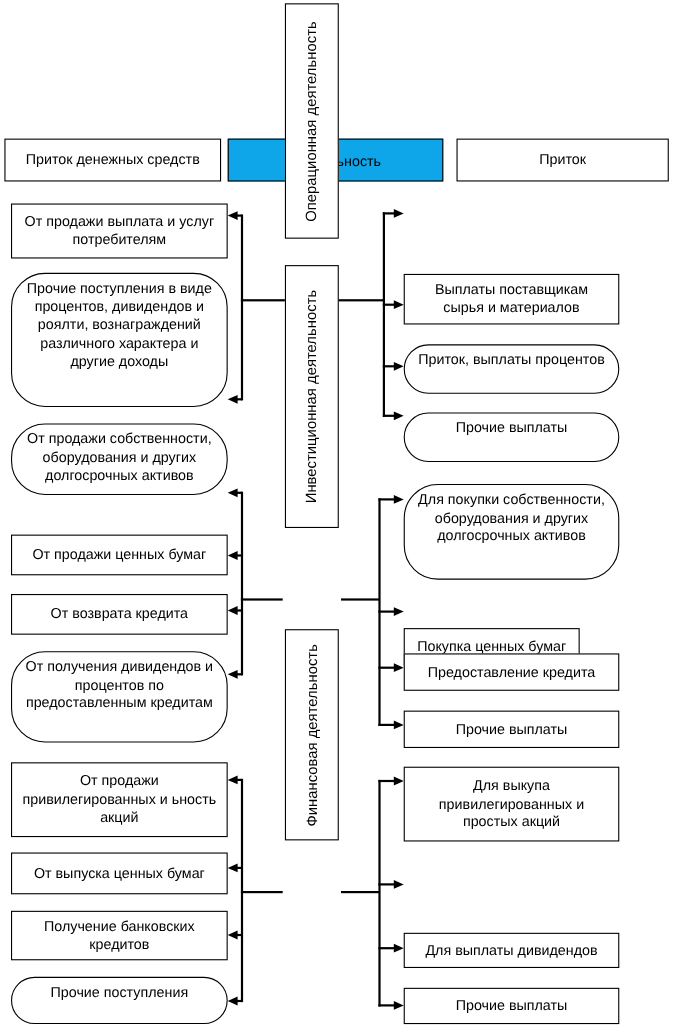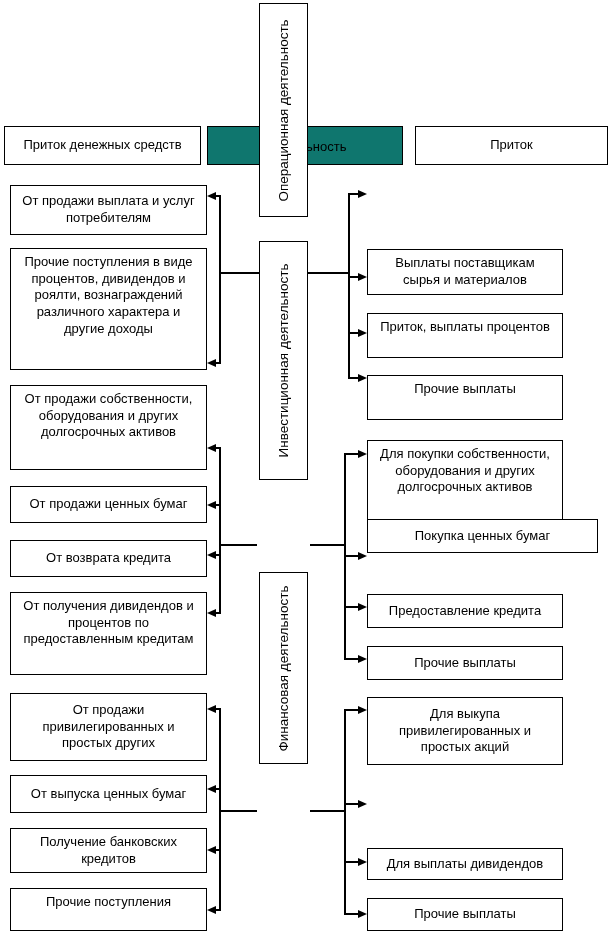--- a/index.html
+++ b/index.html
@@ -5,24 +5,24 @@
   html,body { margin:0; padding:0; background:#ffffff; }
   #canvas {
     position:relative; width:612px; height:934px; background:#ffffff;
     font-family:Liberation Sans, sans-serif; color:#000; overflow:hidden;
   }
   .box {
     position:absolute; box-sizing:border-box; border:1.5px solid #000;
     background:#fff; display:flex; align-items:center; justify-content:center;
     text-align:center; font-size:13px; line-height:1.28; padding:2px 8px; z-index:3;
   }
-  .box.vtop { align-items:flex-start; padding-top:5px; }
+  .box.vtop { align-items:flex-start; padding-top:5px;border-radius:31px; }
   .hdr { z-index:1; }
   .hdr-center { position:absolute; box-sizing:border-box; border:1.5px solid #000;
-    background:#0f766e; z-index:1; font-size:13px; }
+    background:#0ea5e9; z-index:1; font-size:13px; }
   .frag { position:absolute; left:98px; top:50%; transform:translateY(-50%); white-space:nowrap; }
   .vbox {
     position:absolute; box-sizing:border-box; border:1.5px solid #000; background:#fff;
     display:flex; align-items:center; justify-content:center; z-index:5;
   }
   .vbox span { transform:rotate(-90deg); white-space:nowrap; font-size:13.5px; }
   .hl { position:absolute; height:1.5px; background:#000; z-index:2; }
   .vl { position:absolute; width:1.5px; background:#000; z-index:2; }
   .tl { position:absolute; width:0; height:0; border-top:4px solid transparent;
         border-bottom:4px solid transparent; border-right:9px solid #000; z-index:4; }
@@ -45,34 +45,34 @@
   </div>
   <div class="vbox" style="left:259px;top:241px;width:49px;height:239px">
     <span>Инвестиционная деятельность</span>
   </div>
   <div class="vbox" style="left:259px;top:572px;width:49px;height:192px">
     <span>Финансовая деятельность</span>
   </div>
 
   <div class="box" style="left:10px;top:185px;width:197px;height:50px">От продажи выплата и услуг потребителям</div>
   <div class="box vtop" style="left:10px;top:248px;width:197px;height:122px">Прочие поступления  в виде процентов, дивидендов и роялти, вознаграждений различного характера и другие доходы</div>
-  <div class="box vtop" style="left:10px;top:385px;width:197px;height:85px">От продажи собственности, оборудования и других долгосрочных активов</div>
+  <div class="box vtop" style="left:10px;top:385px;width:197px;height:65px">От продажи собственности, оборудования и других долгосрочных активов</div>
   <div class="box" style="left:10px;top:540px;width:197px;height:37px">От возврата кредита</div>
   <div class="box" style="left:10px;top:486px;width:197px;height:37px">От продажи ценных бумаг</div>
   <div class="box vtop" style="left:10px;top:592px;width:197px;height:83px">От получения дивидендов и процентов по предоставленным кредитам</div>
-  <div class="box" style="left:10px;top:693px;width:197px;height:68px">От продажи привилегированных и простых других</div>
+  <div class="box" style="left:10px;top:693px;width:197px;height:68px">От продажи привилегированных и ьность акций</div>
   <div class="box" style="left:10px;top:775px;width:197px;height:38px">От выпуска ценных бумаг</div>
   <div class="box" style="left:10px;top:828px;width:197px;height:45px">Получение банковских кредитов</div>
   <div class="box vtop" style="left:10px;top:888px;width:197px;height:43px">Прочие поступления</div>
 
   <div class="box" style="left:367px;top:249px;width:196px;height:46px">Выплаты поставщикам сырья и материалов</div>
   <div class="box vtop" style="left:367px;top:313px;width:196px;height:45px">Приток, выплаты процентов</div>
   <div class="box vtop" style="left:367px;top:375px;width:196px;height:45px">Прочие выплаты</div>
   <div class="box vtop" style="left:367px;top:440px;width:196px;height:87px">Для покупки собственности, оборудования и других долгосрочных активов</div>
-  <div class="box" style="left:367px;top:519px;width:231px;height:34px">Покупка ценных бумаг</div>
+  <div class="box" style="left:367px;top:571px;width:160px;height:34px">Покупка ценных бумаг</div>
   <div class="box" style="left:367px;top:594px;width:196px;height:34px">Предоставление кредита</div>
   <div class="box" style="left:367px;top:646px;width:196px;height:34px">Прочие выплаты</div>
   <div class="box" style="left:367px;top:697px;width:196px;height:68px">Для выкупа привилегированных и простых акций</div>
   <div class="box" style="left:367px;top:848px;width:196px;height:32px">Для выплаты дивидендов</div>
   <div class="box" style="left:367px;top:898px;width:196px;height:33px">Прочие выплаты</div>
 
   <div class="vl" style="left:219px;top:195px;height:169px"></div>
   <div class="vl" style="left:219px;top:447px;height:167px"></div>
   <div class="vl" style="left:219px;top:708px;height:203px"></div>
 

